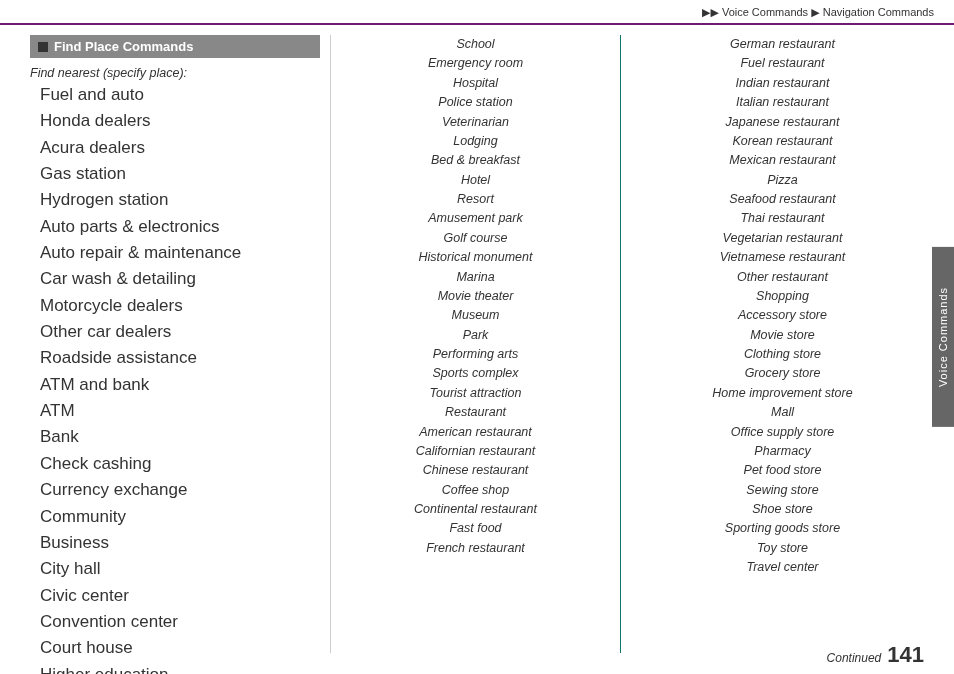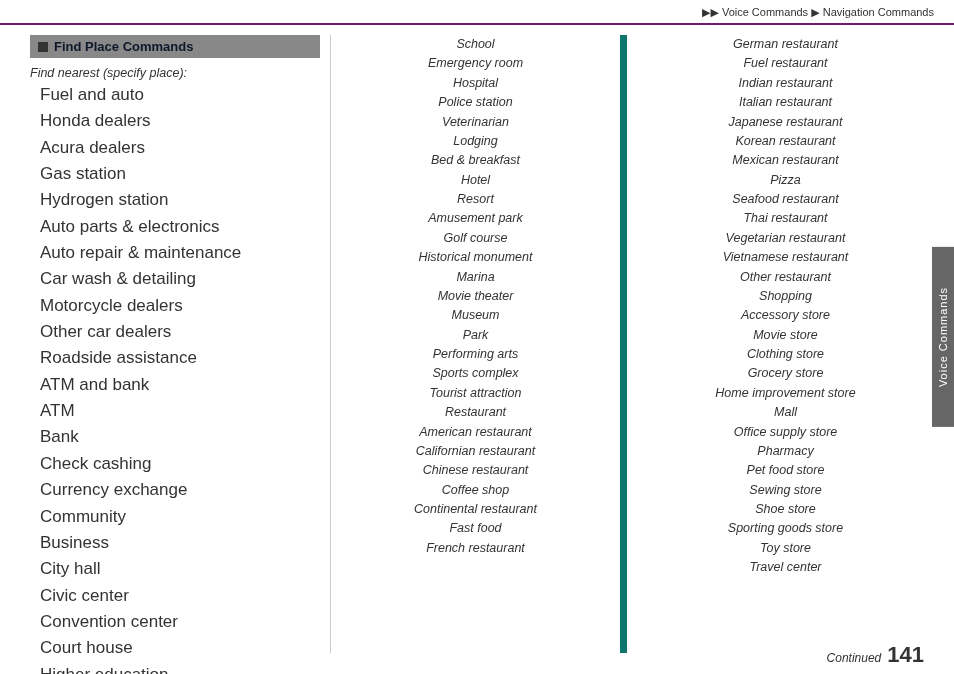--- a/index.html
+++ b/index.html
@@ -34,21 +34,21 @@
 
     
     .left-col {
       width: 300px;
       flex-shrink: 0;
       padding-right: 10px;
     }
 
     .section-header {
       background: #888;
-      color: #0f172a;
+      color: #ffffff;
       font-size: 13px;
       font-weight: bold;
       padding: 4px 8px;
       margin-bottom: 8px;
       display: flex;
       align-items: center;
       gap: 6px;
     }
     .section-header-square {
       width: 10px;
@@ -79,21 +79,21 @@
     
     .mid-col {
       width: 290px;
       flex-shrink: 0;
       padding: 0 10px;
       border-left: 1px solid #ccc;
     }
     .right-col {
       flex: 1;
       padding-left: 10px;
-      border-left: 7px solid #0f766e;
+      border-left: 1px solid #0f766e;
     }
 
     .col-list {
       list-style: none;
       padding: 0;
       text-align: center;
     }
     .col-list li {
       font-style: italic;
       font-size: 12.5px;

